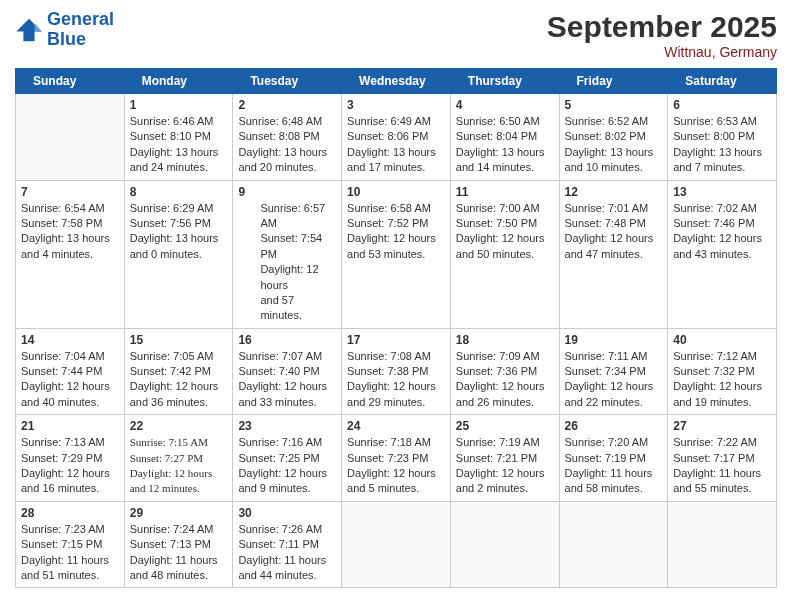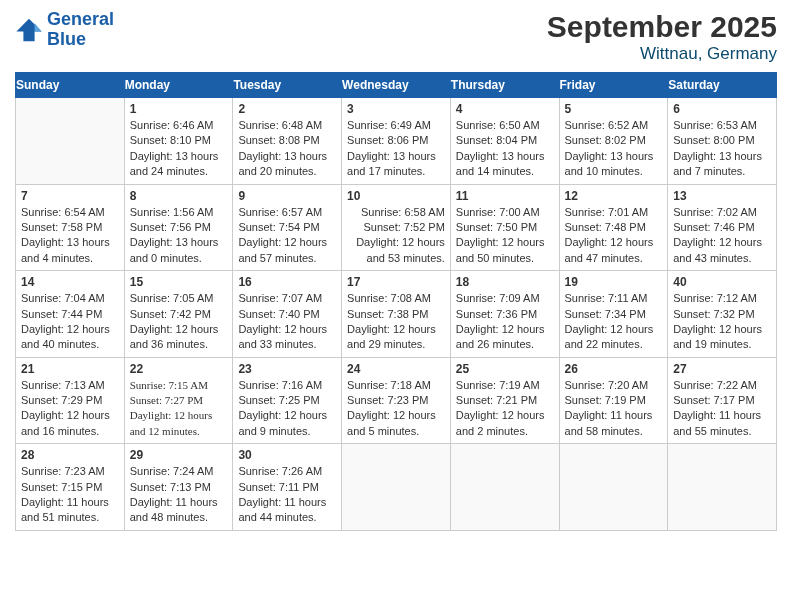--- a/index.html
+++ b/index.html
@@ -44,33 +44,33 @@
     .title-block {
       text-align: right;
     }
     .month-title {
       font-size: 30px;
       font-weight: bold;
       color: #333;
       text-align: center;
     }
     .location {
-      font-size: 17px;
-      color: #0c4a6e;
+      font-size: 14px;
+      color: #7f1d1d;
     }
     .calendar {
       width: 100%;
       border-collapse: collapse;
       border: 1px solid #ccc;
     }
     .calendar th {
       background-color: #1a5fa8;
       color: #fff;
       text-align: left;
-      padding: 5px 0;
+      padding: 5px 17px;
       font-size: 12px;
       font-weight: bold;
       border: 1px solid #1a5fa8;
     }
     .calendar td {
       vertical-align: top;
       padding: 4px 5px;
       border: 1px solid #ccc;
       width: calc(100% / 7);
       min-height: 80px;
@@ -173,35 +173,35 @@
         <tr>
           <td>
             <span class="day-number">7</span>
             <div class="day-info" style="white-space: pre-line;">Sunrise: 6:54 AM
 Sunset: 7:58 PM
 Daylight: 13 hours
 and 4 minutes.</div>
           </td>
           <td>
             <span class="day-number">8</span>
-            <div class="day-info" style="white-space: pre-line;">Sunrise: 1:56 AM
+            <div class="day-info" style="white-space: pre-line;">Sunrise: 6:29 AM
 Sunset: 7:56 PM
 Daylight: 13 hours
 and 0 minutes.</div>
           </td>
           <td>
             <span class="day-number">9</span>
-            <div class="day-info" style="white-space: pre-line;">Sunrise: 6:57 AM
+            <div class="day-info" style="white-space: pre-line; margin-left: 22px;">Sunrise: 6:57 AM
 Sunset: 7:54 PM
 Daylight: 12 hours
 and 57 minutes.</div>
           </td>
           <td>
             <span class="day-number">10</span>
-            <div class="day-info" style="white-space: pre-line; text-align: right;">Sunrise: 6:58 AM
+            <div class="day-info" style="white-space: pre-line;">Sunrise: 6:58 AM
 Sunset: 7:52 PM
 Daylight: 12 hours
 and 53 minutes.</div>
           </td>
           <td>
             <span class="day-number">11</span>
             <div class="day-info" style="white-space: pre-line;">Sunrise: 7:00 AM
 Sunset: 7:50 PM
 Daylight: 12 hours
 and 50 minutes.</div>

